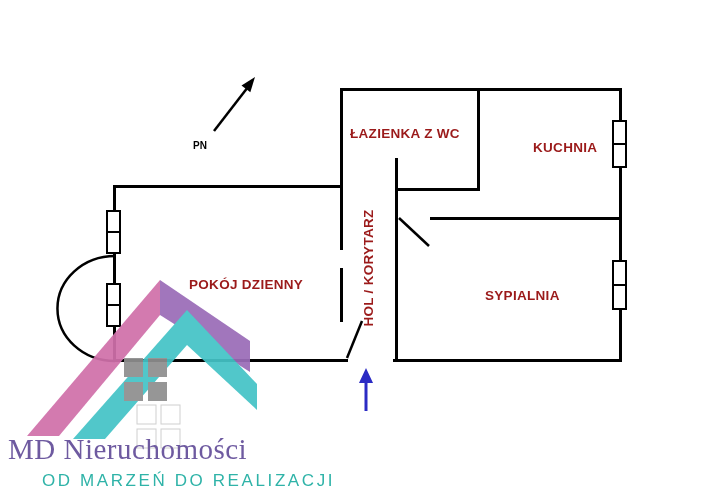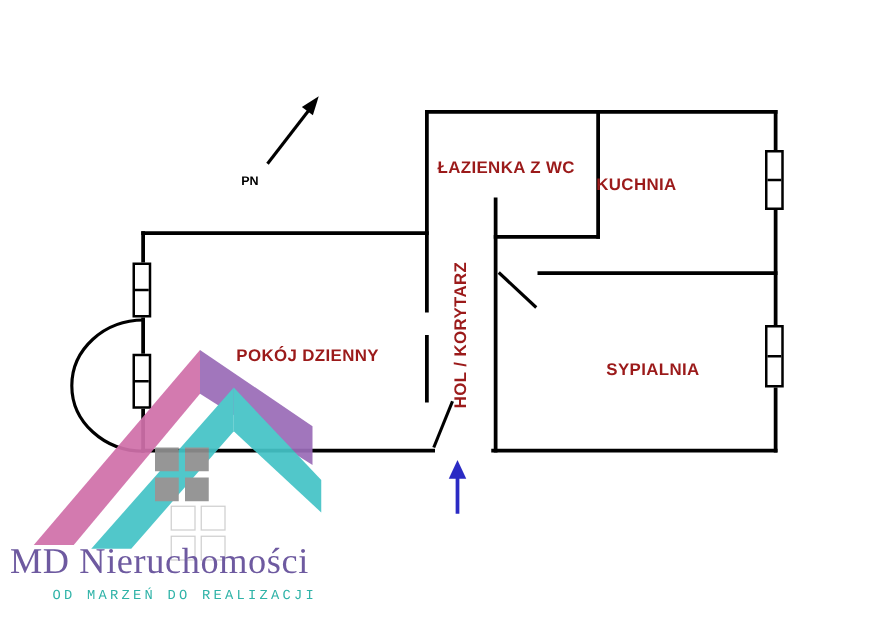--- a/index.html
+++ b/index.html
@@ -24,21 +24,21 @@
   }
   svg.overlay{position:absolute;left:0;top:0;z-index:2;}
   svg.logo{position:absolute;left:0;top:260px;z-index:3;opacity:.93;}
   .brand{
     position:absolute;left:8px;top:433px;z-index:4;
     font-family:"Liberation Serif",serif;font-size:29px;color:#6e5aa0;
     letter-spacing:.5px;white-space:nowrap;
   }
   .tagline{
     position:absolute;left:42px;top:471px;z-index:4;
-    font-family:Liberation Mono, monospace;font-size:11px;color:#2fb3a8;
+    font-family:Liberation Sans, sans-serif;font-size:17px;color:#2fb3a8;
     letter-spacing:2.6px;white-space:nowrap;
   }
 </style>
 </head>
 <body>
 
 <div class="canvas">
 
   <div class="wall" style="left:340px;top:88px;width:282px;height:3px;"></div>
   <div class="wall" style="left:619px;top:88px;width:3px;height:274px;"></div>
@@ -95,21 +95,21 @@
     </g>
     <g>
       <rect x="137" y="145" width="19" height="19" fill="#ffffff" stroke="#cccccc"></rect>
       <rect x="161" y="145" width="19" height="19" fill="#ffffff" stroke="#cccccc"></rect>
       <rect x="137" y="169" width="19" height="19" fill="#ffffff" stroke="#cccccc"></rect>
       <rect x="161" y="169" width="19" height="19" fill="#ffffff" stroke="#cccccc"></rect>
     </g>
   </svg>
 
   <div class="room-label" style="left:350px;top:126px;">ŁAZIENKA Z WC</div>
-  <div class="room-label" style="left:477px;top:140px;">KUCHNIA</div>
+  <div class="room-label" style="left:533px;top:140px;">KUCHNIA</div>
   <div class="room-label" style="left:165px;top:277px;padding-left:24px;">POKÓJ DZIENNY</div>
   <div class="room-label hol-label">HOL / KORYTARZ</div>
   <div class="room-label" style="left:485px;top:288px;text-align:center;">SYPIALNIA</div>
 
   <div class="north-label">PN</div>
 
   <div class="brand">MD Nieruchomości</div>
   <div class="tagline">OD MARZEŃ DO REALIZACJI</div>
 
 </div>

